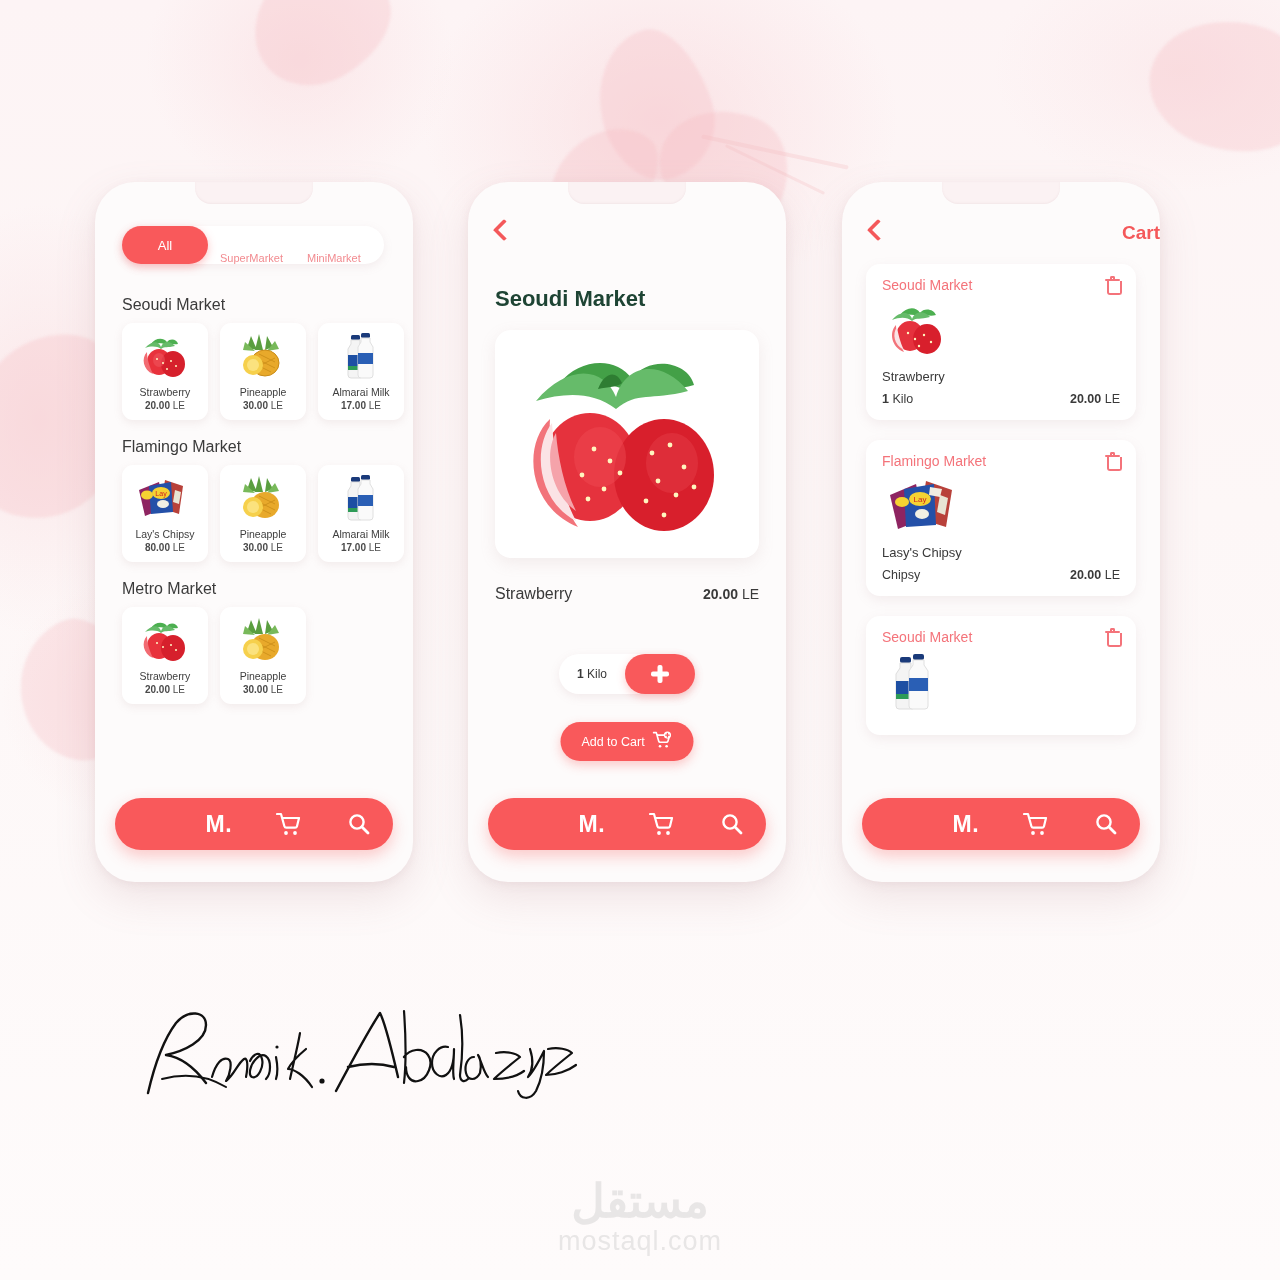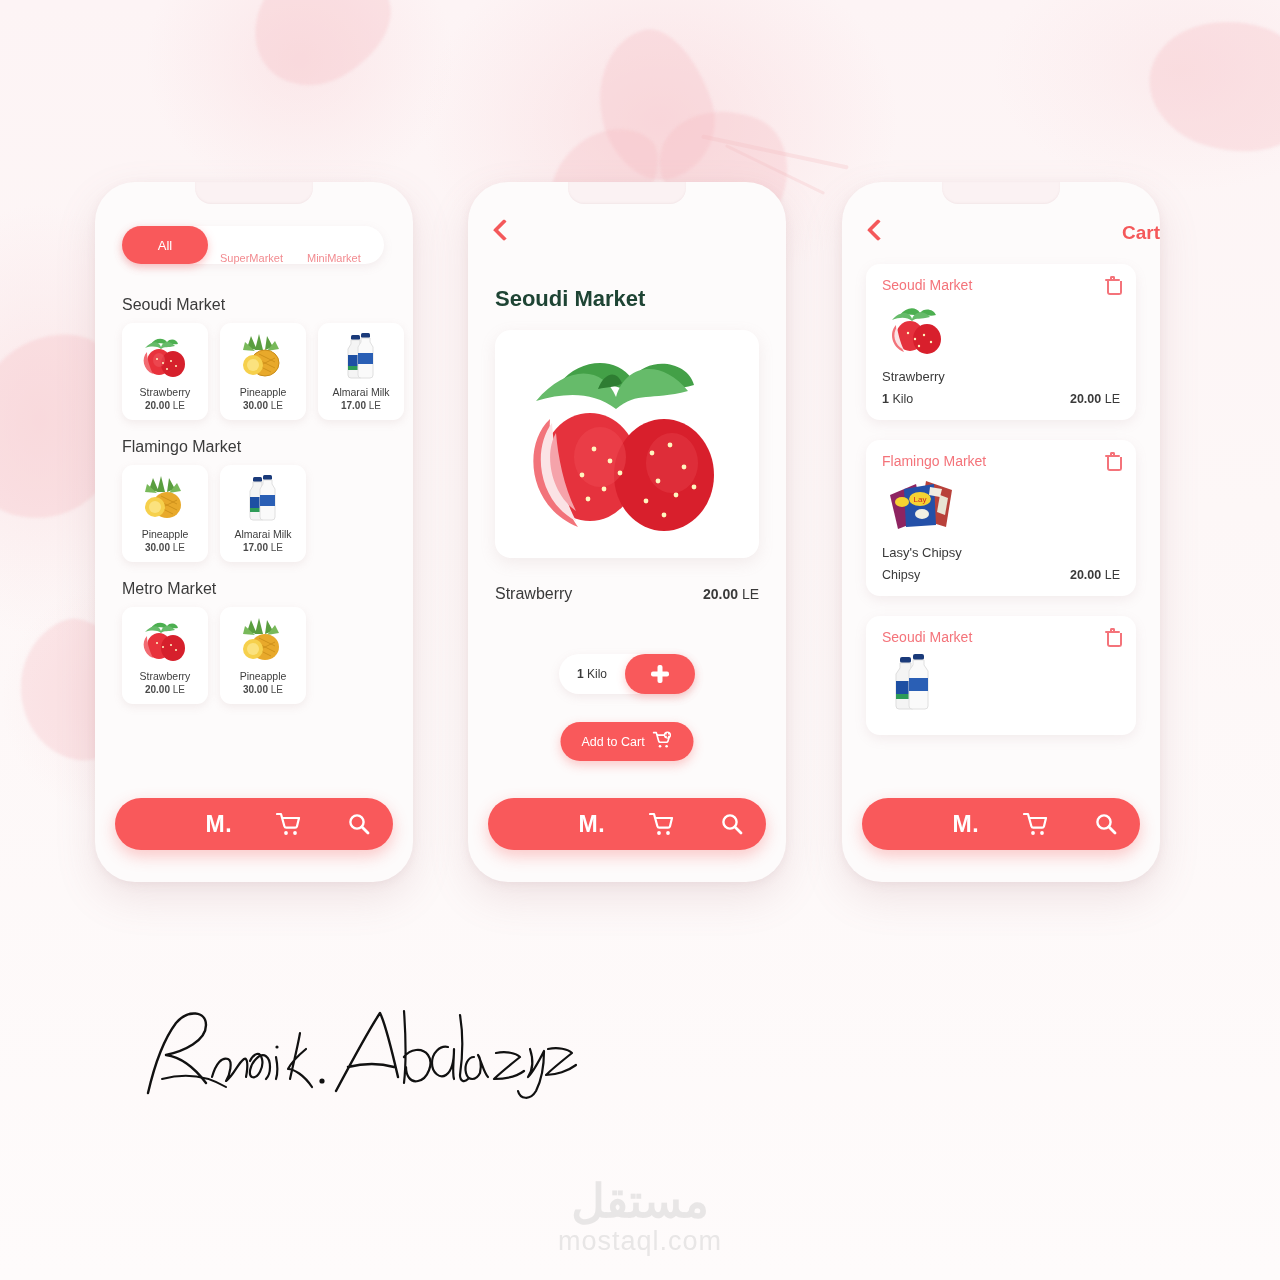--- a/index.html
+++ b/index.html
@@ -460,20 +460,39 @@
                 <b>17.00</b>
                 <span>LE</span>
               </div>
             </div>
           </div>
         </div>
 
         <div>
           <div class="market-title">Flamingo Market</div>
           <div class="prod-row">
+            <div class="prod-card">
+              <div class="prod-thumb">
+                <svg width="60" height="48" viewBox="0 0 60 48">
+                  <path d="M4 16 L24 8 L30 34 L10 42Z" fill="#8e2461"></path>
+                  <path d="M30 6 L48 12 L44 40 L26 34Z" fill="#b8413a"></path>
+                  <path d="M14 12 L36 8 L38 38 L16 40Z" fill="#2450a8"></path>
+                  <ellipse cx="26" cy="19" rx="9" ry="6" fill="#f6d232"></ellipse>
+                  <text x="26" y="22" font-size="7" fill="#c22" text-anchor="middle" font-family="Liberation Sans">Lay</text>
+                  <ellipse cx="12" cy="21" rx="6" ry="4.5" fill="#f6d232"></ellipse>
+                  <ellipse cx="28" cy="30" rx="6" ry="4" fill="#f2f0e4"></ellipse>
+                  <path d="M40 16 L46 18 L44 30 L38 28Z" fill="#e8e4d4"></path>
+                </svg>
+              </div>
+              <div class="prod-name">Lay's Chipsy</div>
+              <div class="prod-price">
+                <b>80.00</b>
+                <span>LE</span>
+              </div>
+            </div>
 
             <div class="prod-card">
               <div class="prod-thumb">
                 <svg width="56" height="48" viewBox="0 0 56 48">
                   <path d="M16 4 L22 18 L12 16Z M24 2 L28 18 L20 18Z M32 4 L30 18 L38 15Z" fill="#5a9e3f"></path>
                   <path d="M10 10 L20 19 L8 18Z M40 9 L32 19 L44 17Z" fill="#78b95a"></path>
                   <ellipse cx="30" cy="31" rx="14" ry="13" fill="#e8a92b"></ellipse>
                   <path d="M20 26 L40 36 M20 36 L40 26 M24 22 L40 30 M20 32 L36 40" stroke="#c98c18" stroke-width="1" opacity=".8"></path>
                   <ellipse cx="18" cy="33" rx="10" ry="10" fill="#f6d04c"></ellipse>
                   <ellipse cx="18" cy="33" rx="6" ry="6" fill="#fbe27e"></ellipse>

